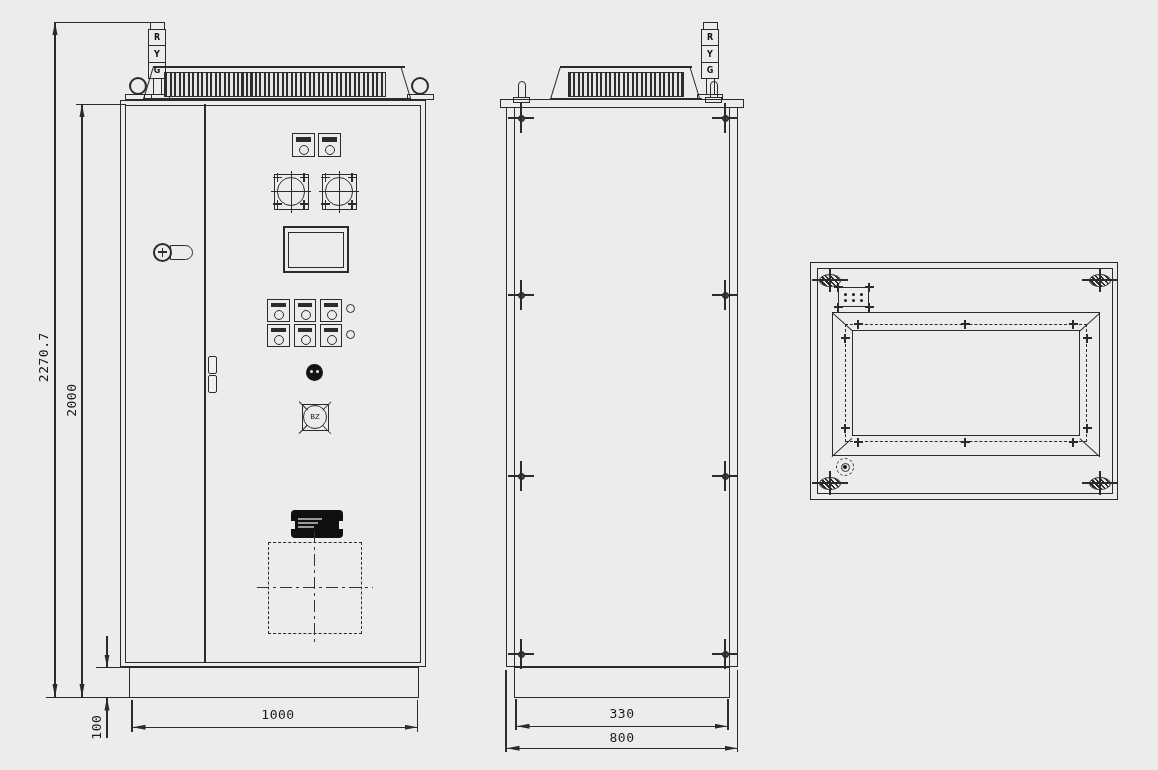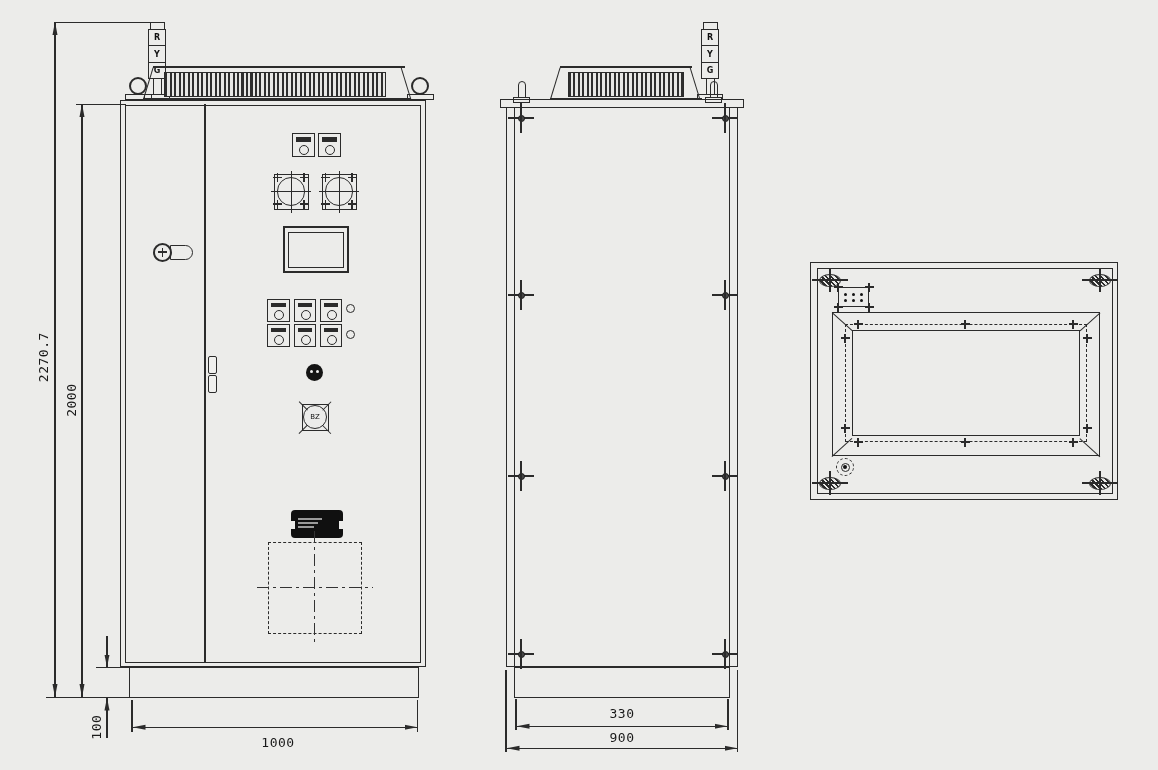--- a/index.html
+++ b/index.html
@@ -67,21 +67,21 @@
     <div class="ln" style="left:106.4px;top:698px;width:1.4px;height:40px"></div>
     <div class="ar aru" style="left:102.5px;top:697.5px"></div>
     <div class="ln" style="left:96px;top:666.6px;width:34px;height:1.4px"></div>
     <div class="dim rot" style="left:77px;top:720px;width:40px">100</div>
 
     <div class="ln" style="left:132px;top:726.6px;width:286px;height:1.4px"></div>
     <div class="ar arl" style="left:132.5px;top:722.8px"></div>
     <div class="ar arr" style="left:404.5px;top:722.8px"></div>
     <div class="ln" style="left:131.3px;top:700px;width:1.4px;height:32px"></div>
     <div class="ln" style="left:416.9px;top:700px;width:1.4px;height:32px"></div>
-    <div class="dim" style="left:252px;top:736px;width:52px">1000</div>
+    <div class="dim" style="left:252px;top:708px;width:52px">1000</div>
 
     <div class="bx1" style="left:149.5px;top:22px;width:15px;height:8px"></div>
     <div class="twr" style="left:148px;top:29px;width:18px;height:17px">R</div>
     <div class="twr" style="left:148px;top:45px;width:18px;height:18px">Y</div>
     <div class="twr" style="left:148px;top:62px;width:18px;height:17px">G</div>
     <div class="bx1" style="left:152.5px;top:78px;width:9px;height:17px"></div>
     <div class="bx1" style="left:144px;top:93.5px;width:26px;height:6.5px"></div>
 
     <div style="position:absolute;left:141px;top:64px;width:272px;height:36px">
       <div class="ln" style="left:12px;top:2px;width:252px;height:1.8px"></div>
@@ -258,21 +258,21 @@
     <div class="ar arr" style="left:714.5px;top:721.8px"></div>
     <div class="ln" style="left:515.3px;top:699px;width:1.4px;height:31px"></div>
     <div class="ln" style="left:727.3px;top:699px;width:1.4px;height:31px"></div>
     <div class="dim" style="left:598px;top:707px;width:48px">330</div>
 
     <div class="ln" style="left:506px;top:747.6px;width:232px;height:1.4px"></div>
     <div class="ar arl" style="left:506.5px;top:743.8px"></div>
     <div class="ar arr" style="left:724.5px;top:743.8px"></div>
     <div class="ln" style="left:505.3px;top:670px;width:1.4px;height:82px"></div>
     <div class="ln" style="left:736.6px;top:670px;width:1.4px;height:82px"></div>
-    <div class="dim" style="left:598px;top:731px;width:48px">900</div>
+    <div class="dim" style="left:598px;top:731px;width:48px">800</div>
   </div>
 
   <div class="view">
     <div class="bx1" style="left:810px;top:262px;width:308px;height:238px"></div>
     <div class="bx" style="left:817px;top:268px;width:296px;height:226px"></div>
 
     <div style="position:absolute;left:812px;top:265px;width:36px;height:30px">
       <div class="ln" style="left:0;top:14.4px;width:36px;height:1.2px"></div>
         <div class="ln" style="left:17.4px;top:3px;width:1.2px;height:24px"></div>
       <div class="bx1 cc hatch45" style="left:7px;top:8.5px;width:22px;height:13px"></div>

